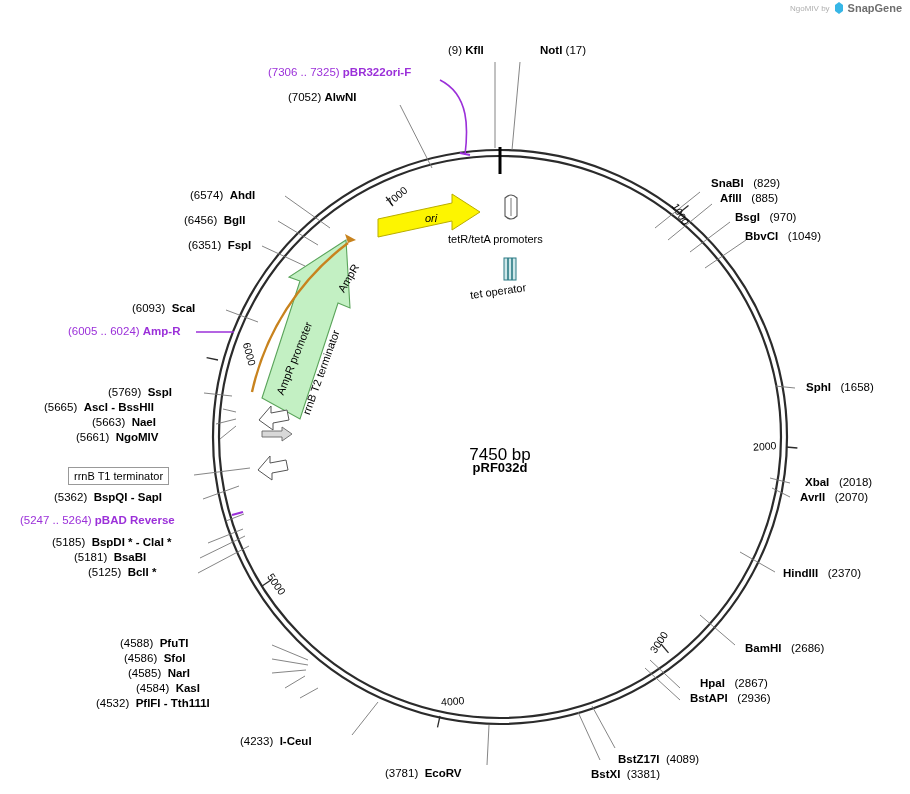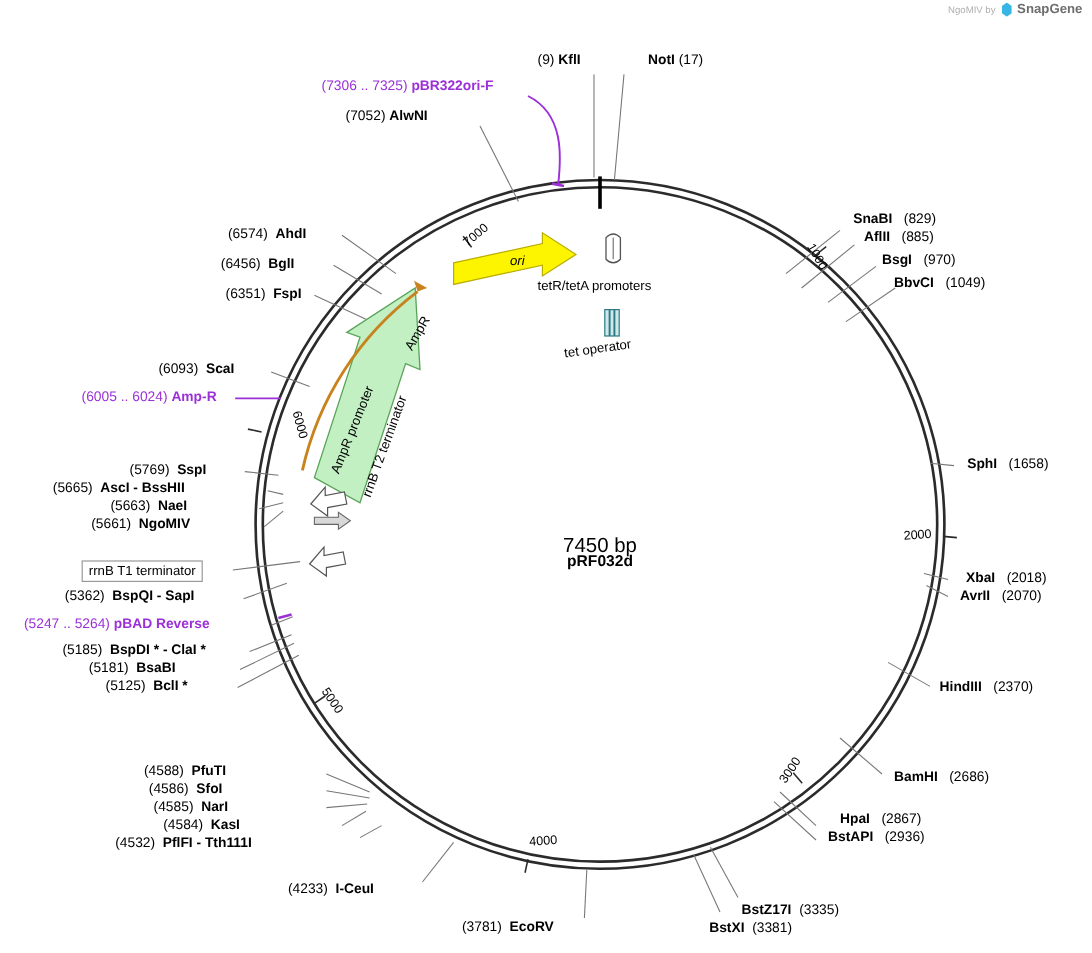--- a/index.html
+++ b/index.html
@@ -377,21 +377,21 @@
     <span class="pos">(4233)</span>&nbsp;
     <span class="enz">I-CeuI</span>
   </div>
   <div class="lbl" style="left:385px; top:767px;">
     <span class="pos">(3781)</span>&nbsp;
     <span class="enz">EcoRV</span>
   </div>
 
   <div class="lbl" style="left:618px; top:753px;">
     <span class="enz">BstZ17I</span>&nbsp;
-    <span class="pos">(3335)</span>
+    <span class="pos">(4089)</span>
   </div>
   <div class="lbl" style="left:591px; top:768px;">
     <span class="enz">BstXI</span>&nbsp;
     <span class="pos">(3381)</span>
   </div>
 
   <div class="lbl" style="left:711px; top:177px;">
     <span class="enz">SnaBI</span>&nbsp;&nbsp;
     <span class="pos">(829)</span>
   </div>

